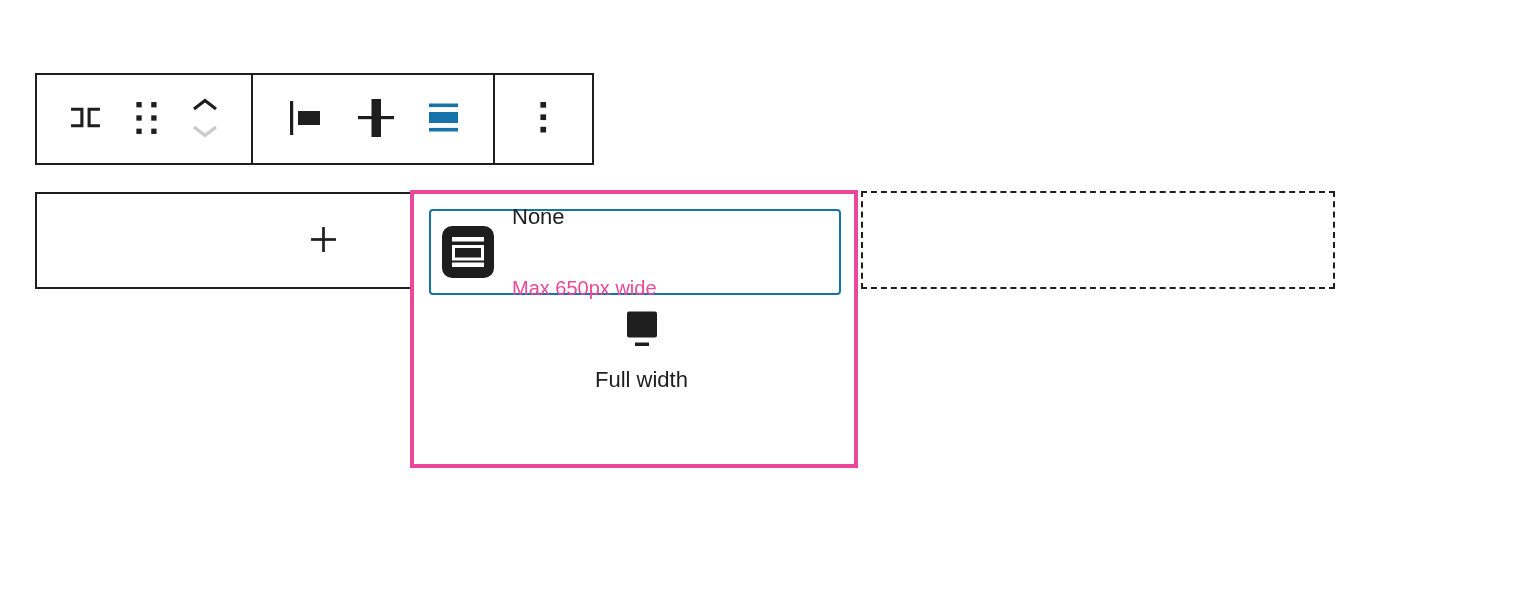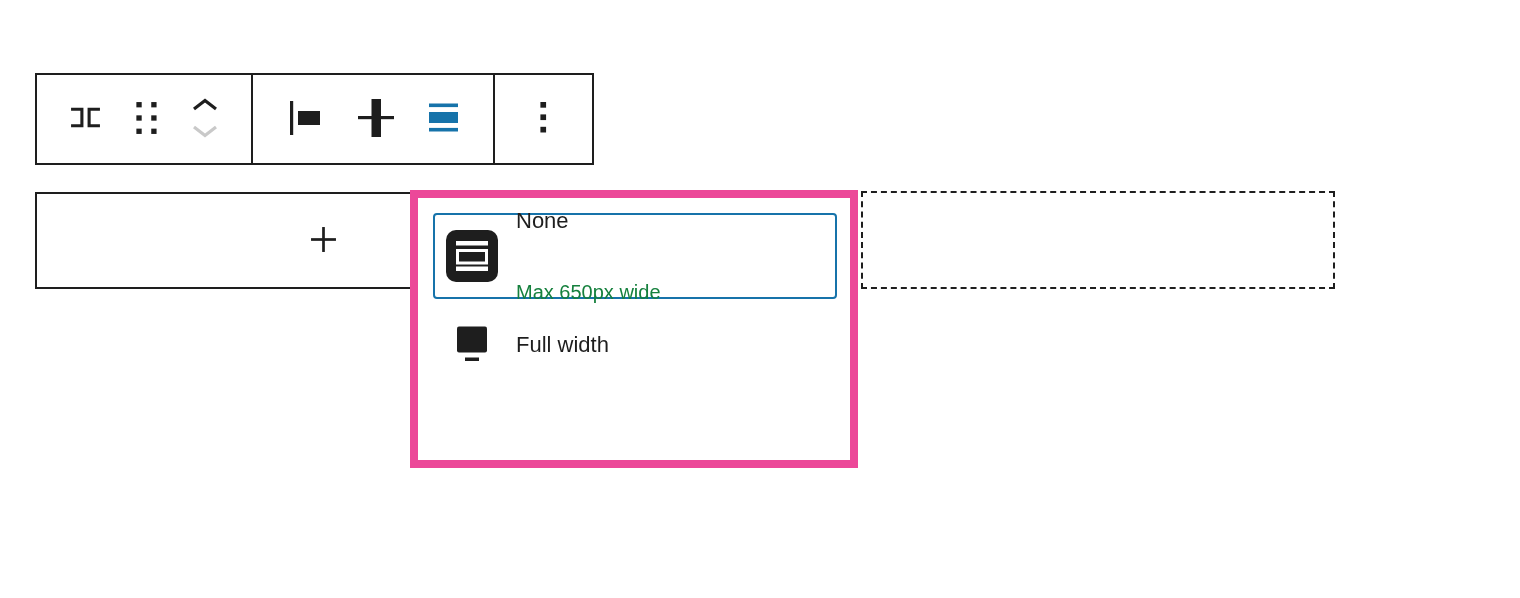--- a/index.html
+++ b/index.html
@@ -28,35 +28,35 @@
     background:#fff;border:2px solid #1e1e1e;box-sizing:border-box;
     display:flex;align-items:center;justify-content:center;z-index:1;
   }
   .dashed-region{
     position:absolute;left:861px;top:191px;width:474px;height:98px;
     border:2px dashed #1e1e1e;box-sizing:border-box;background:#fff;z-index:0;
   }
   
   .menu{
     position:absolute;left:410px;top:190px;width:448px;height:278px;
-    background:#fff;border:8px solid #ec4899;box-sizing:border-box;
+    background:#fff;border:4px solid #ec4899;box-sizing:border-box;
     padding:15px 13px 0 15px;z-index:5;
   }
   .menu-item{
     display:flex;align-items:center;gap:18px;box-sizing:border-box;cursor:pointer;
   }
   .menu-item .icon-slot{width:52px;display:flex;align-items:center;justify-content:center;flex:none;}
   .menu-item .texts{display:flex;flex-direction:column;}
   .mi-label{font-size:22px;line-height:29px;color:#1e1e1e;}
-  .mi-desc{font-size:20px;line-height:27px;color:#15803d;margin-top:44px;}
+  .mi-desc{font-size:20px;line-height:27px;color:#ec4899;margin-top:44px;}
   .menu-item.selected{
     border:2px solid #1673aa;border-radius:4px;height:86px;padding-left:11px;
   }
   .menu-item.row2{margin-top:14px;height:72px;padding-left:13px;}
-  .menu-item.row3{margin-top:16px;height:58px;padding-left:13px;}
+  .menu-item.row3{margin-top:16px;height:58px;padding-left:13px;flex-direction:column;}
 </style>
 </head>
 <body>
 
 <div class="stage">
 
   <div class="toolbar">
     <div class="tb-group tb-group-1">
       <button class="tb-btn">
         <span>

